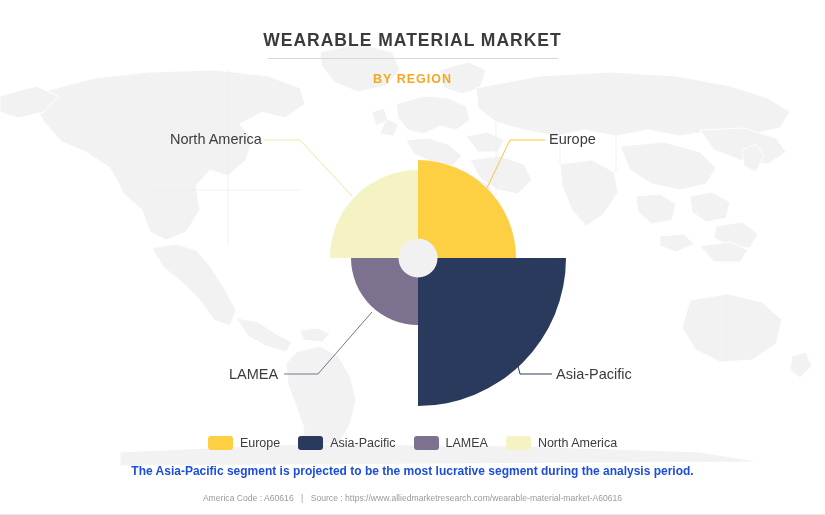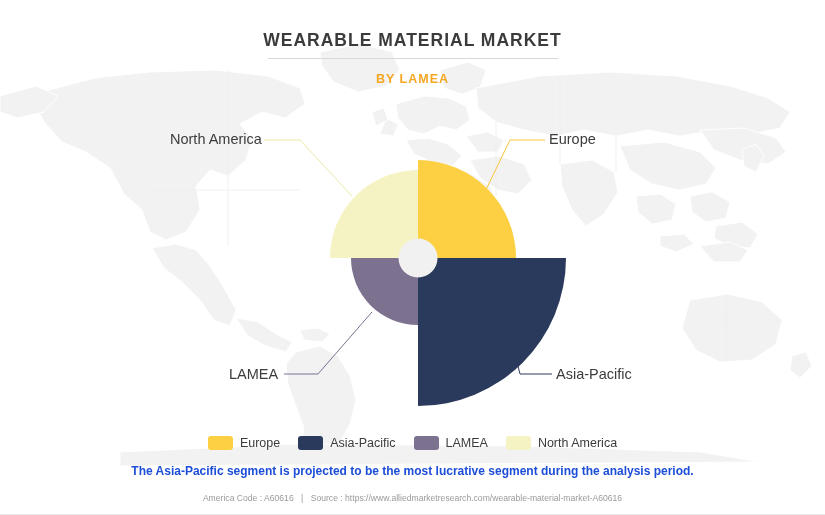--- a/index.html
+++ b/index.html
@@ -215,21 +215,21 @@
       <path d="M412 172 L412 322"></path>
       <path d="M388 228 L492 228"></path>
       <path d="M690 320 L782 320"></path>
       <path d="M726 294 L726 362"></path>
     </g>
   </svg>
 
   <div id="header">
     <div id="chart-title">WEARABLE MATERIAL MARKET</div>
     <div id="title-rule"></div>
-    <div id="chart-subtitle" style="color: rgb(245, 166, 35);">BY LAMEA</div>
+    <div id="chart-subtitle" style="color: rgb(245, 166, 35);">BY REGION</div>
   </div>
 
   <div id="pie-wrap">
     <svg width="825" height="470" viewBox="0 0 825 470">
 
       <g fill="none" stroke-width="1">
         <path d="M264 140 L300 140 L352 196" stroke="#EDE8A8"></path>
         <path d="M545 140 L510 140 L483 196" stroke="#F7C53C"></path>
         <path d="M284 374 L318 374 L372 312" stroke="#7D7190"></path>
         <path d="M552 374 L520 374 L516 358" stroke="#2A3A5C"></path>

